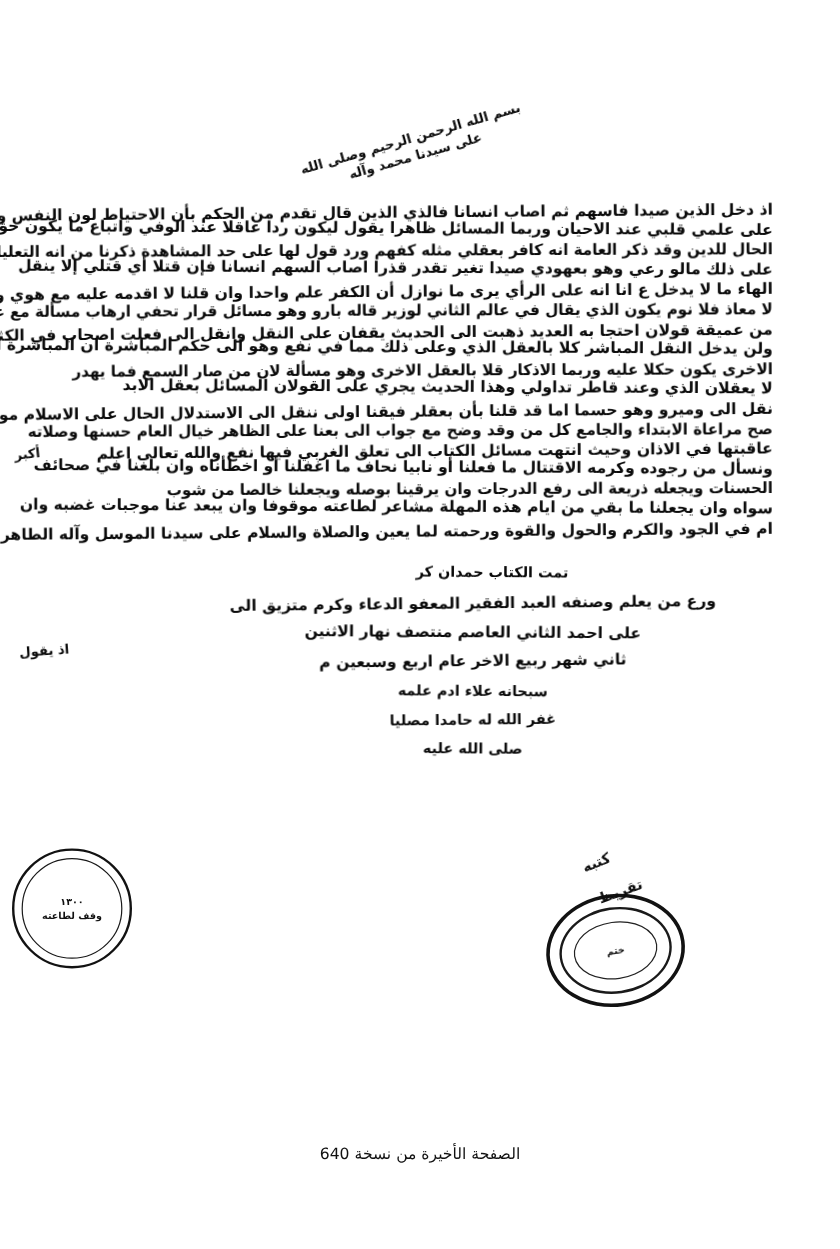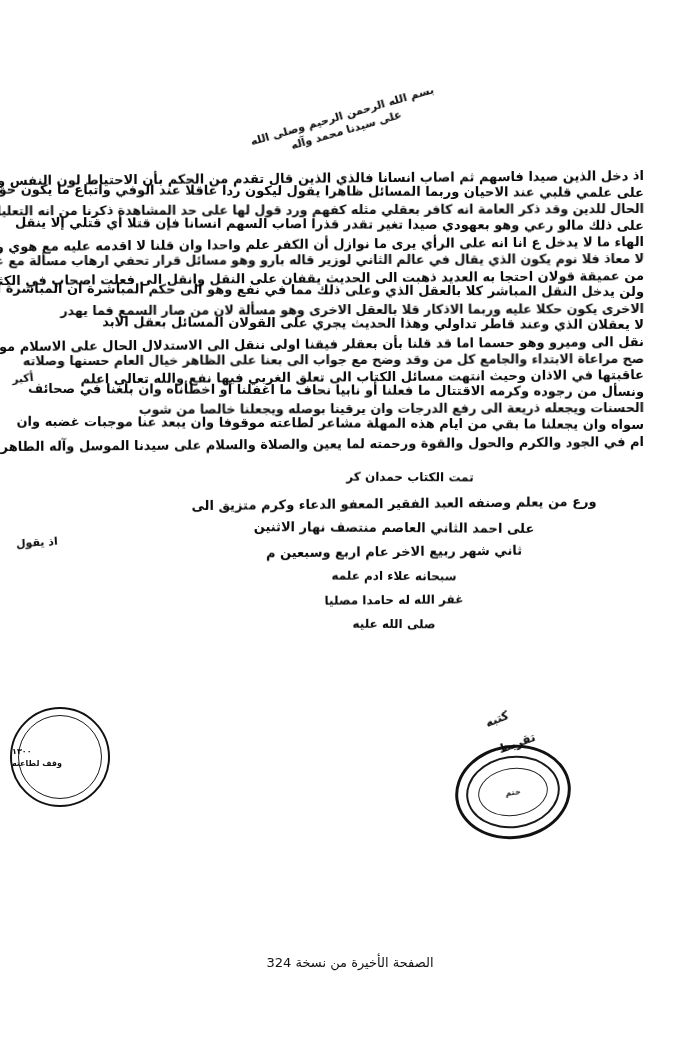--- a/index.html
+++ b/index.html
@@ -130,21 +130,21 @@
     position: absolute;
     inset: 6px;
     border-radius: 50%;
     border: 1.5px solid #1a1a1a;
   }
   .seal-left .seal-text {
     position: absolute;
     inset: 0;
     display: flex;
     flex-direction: column;
-    align-items: flex-end;
+    align-items: center;
     justify-content: center;
     gap: 3px;
     color: #111;
     font-size: 8px;
     font-weight: bold;
     direction: rtl;
     filter: blur(0.3px);
   }
 
   .seal-mid {
@@ -266,15 +266,15 @@
       <div class="seal-text">
         <span>ختم</span>
       </div>
     </div>
 
     <div class="smudge s1">كتبه</div>
     <div class="smudge s2">تقريظ</div>
 
   </div>
 
-  <div class="caption">الصفحة الأخيرة من نسخة 324</div>
+  <div class="caption">الصفحة الأخيرة من نسخة 640</div>
 
 </div>
 
 </body></html>

